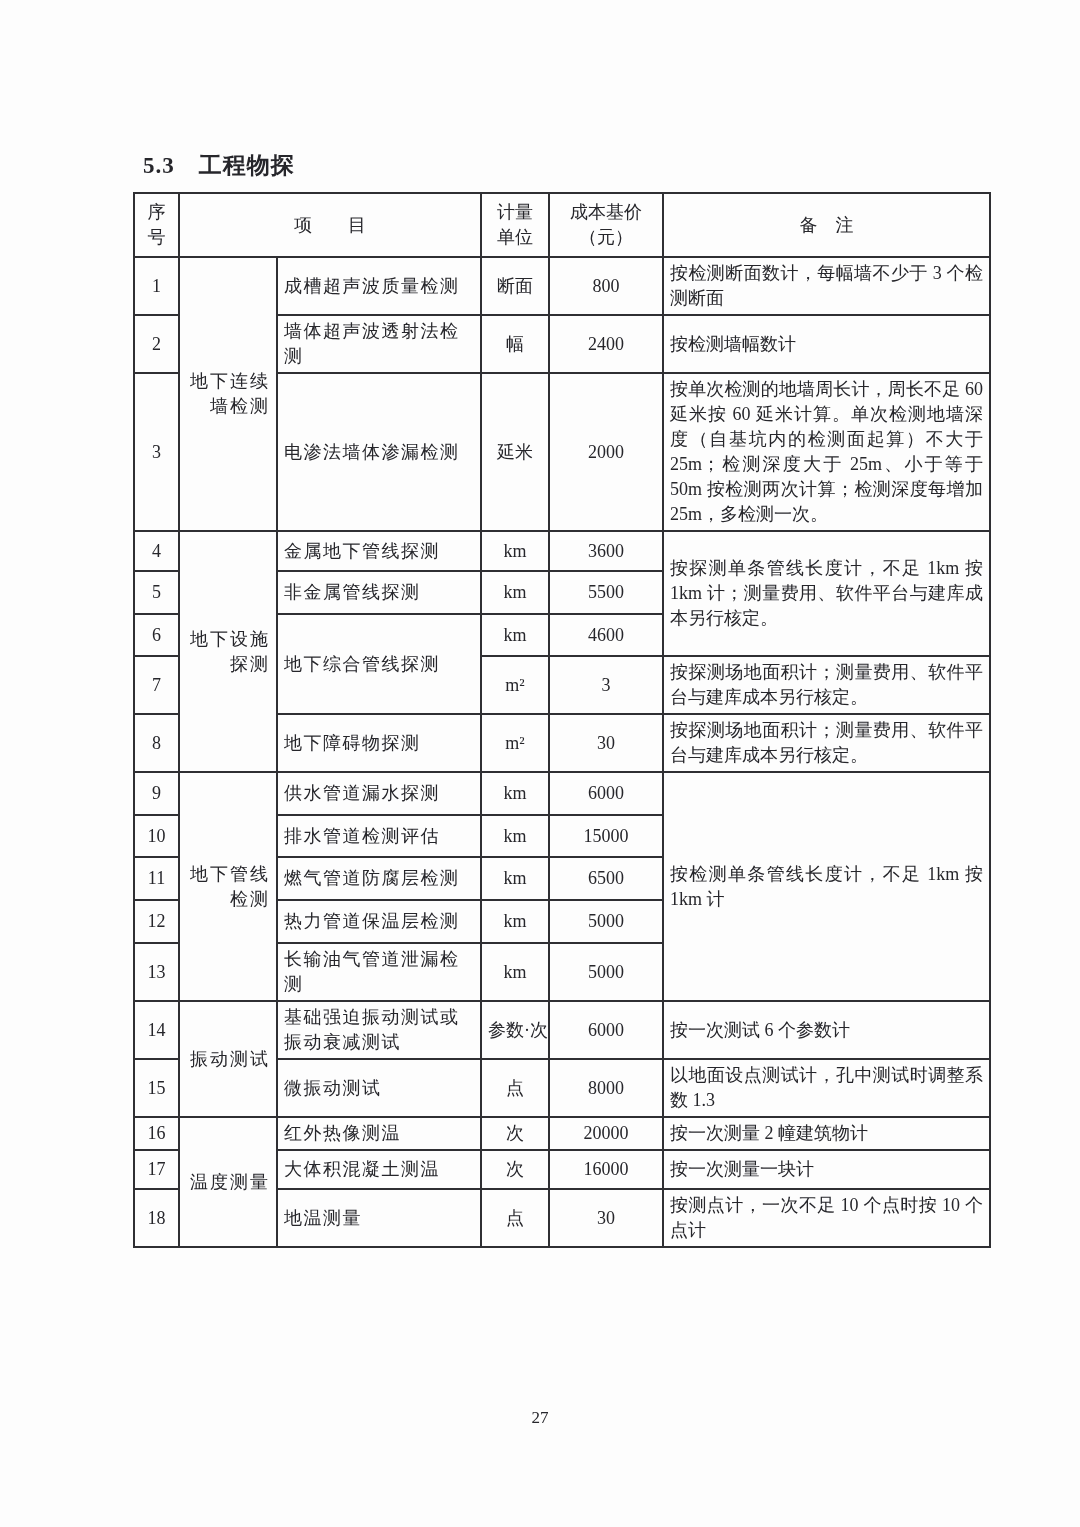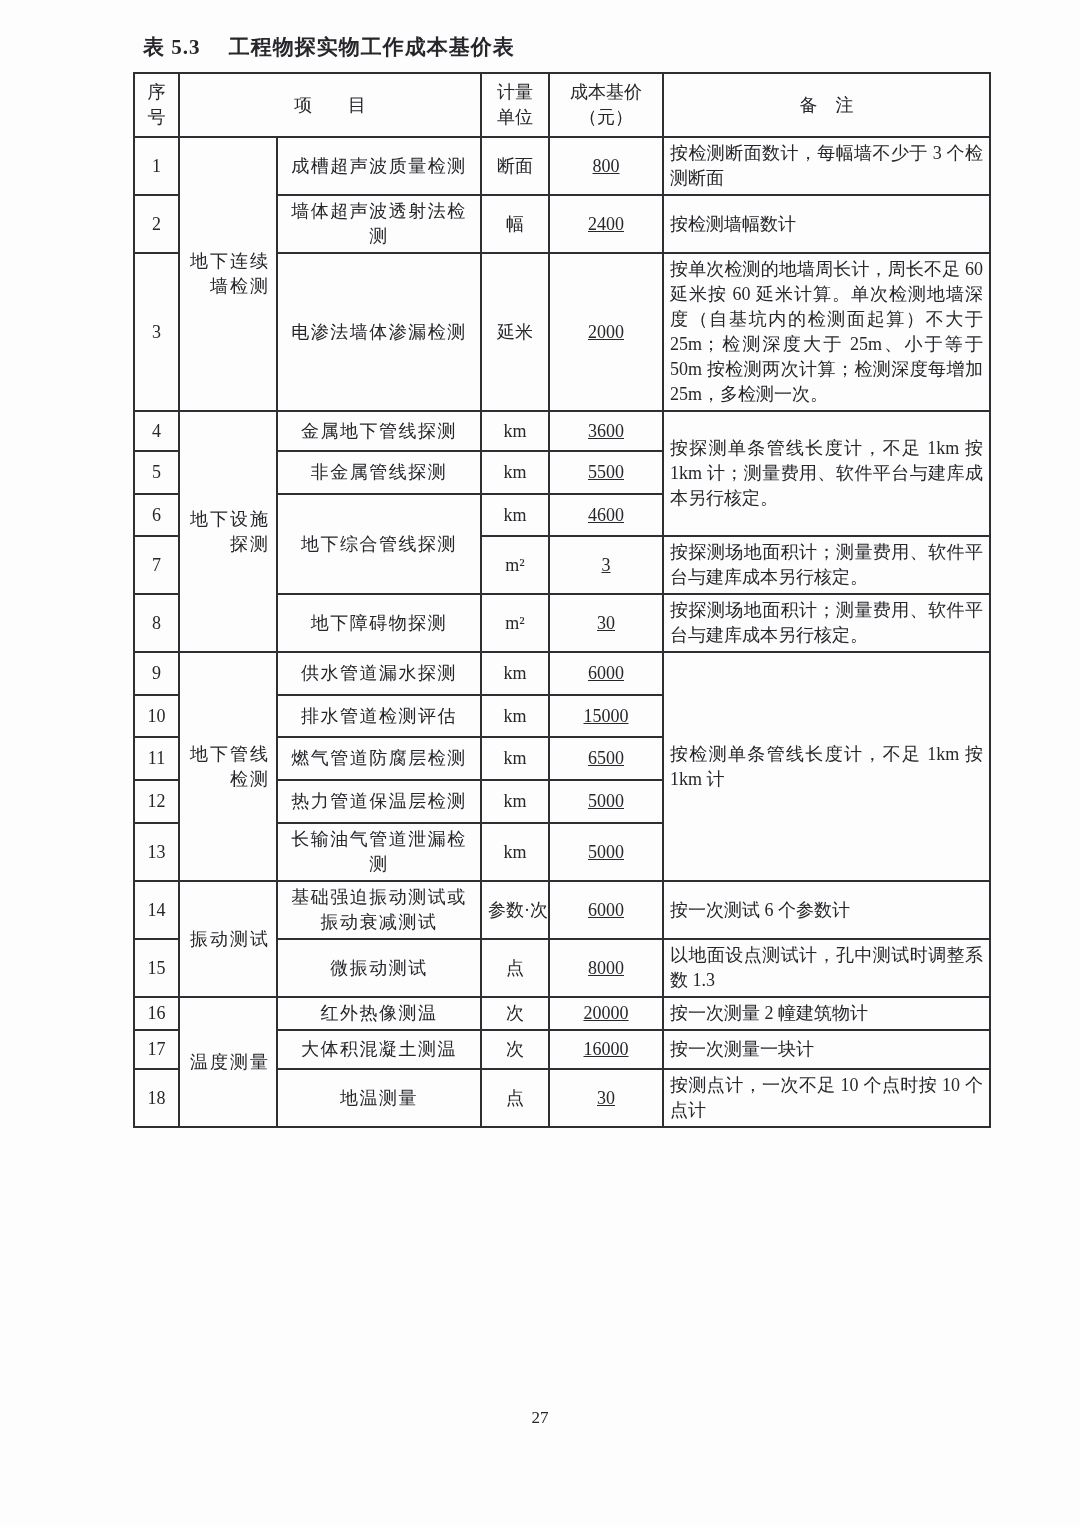--- a/index.html
+++ b/index.html
@@ -47,27 +47,27 @@
   .hdr { text-align: center; white-space: pre-line; }
   .no-cell { text-align: center; }
   .group-cell {
     text-align: right;
     padding-left: 11px;
     white-space: pre-line;
     letter-spacing: 2px;
     vertical-align: middle;
   }
   .item-cell {
-    text-align: center;
+    text-align: left;
     padding-left: 9px;
     letter-spacing: 1.5px;
     margin-top: 36px;
   }
   .unit-cell { text-align: center; white-space: nowrap; padding-left: 2px; padding-right: 2px; }
-  .cost-cell { text-align: center; text-decoration: underline; }
+  .cost-cell { text-align: center; }
   .note-cell {
     text-align: justify;
     padding-left: 9px;
     padding-right: 9px;
     line-height: 25px;
     border-radius: 23px;
   }
   .page-number {
     position: absolute;
     top: 1408px;
@@ -75,22 +75,22 @@
     width: 1080px;
     text-align: center;
     font-size: 17px;
   }
 </style>
 </head>
 <body>
 
 <div class="content">
 
-
-  <div class="caption">表 5.3　 工程物探实物工作成本基价表</div>
+  <div class="heading">5.3　工程物探</div>
+
 
   <table class="cost-table">
     <colgroup>
       <col style="width:45px">
       <col style="width:98px">
       <col style="width:204px">
       <col style="width:68px">
       <col style="width:114px">
       <col style="width:327px">
     </colgroup>

